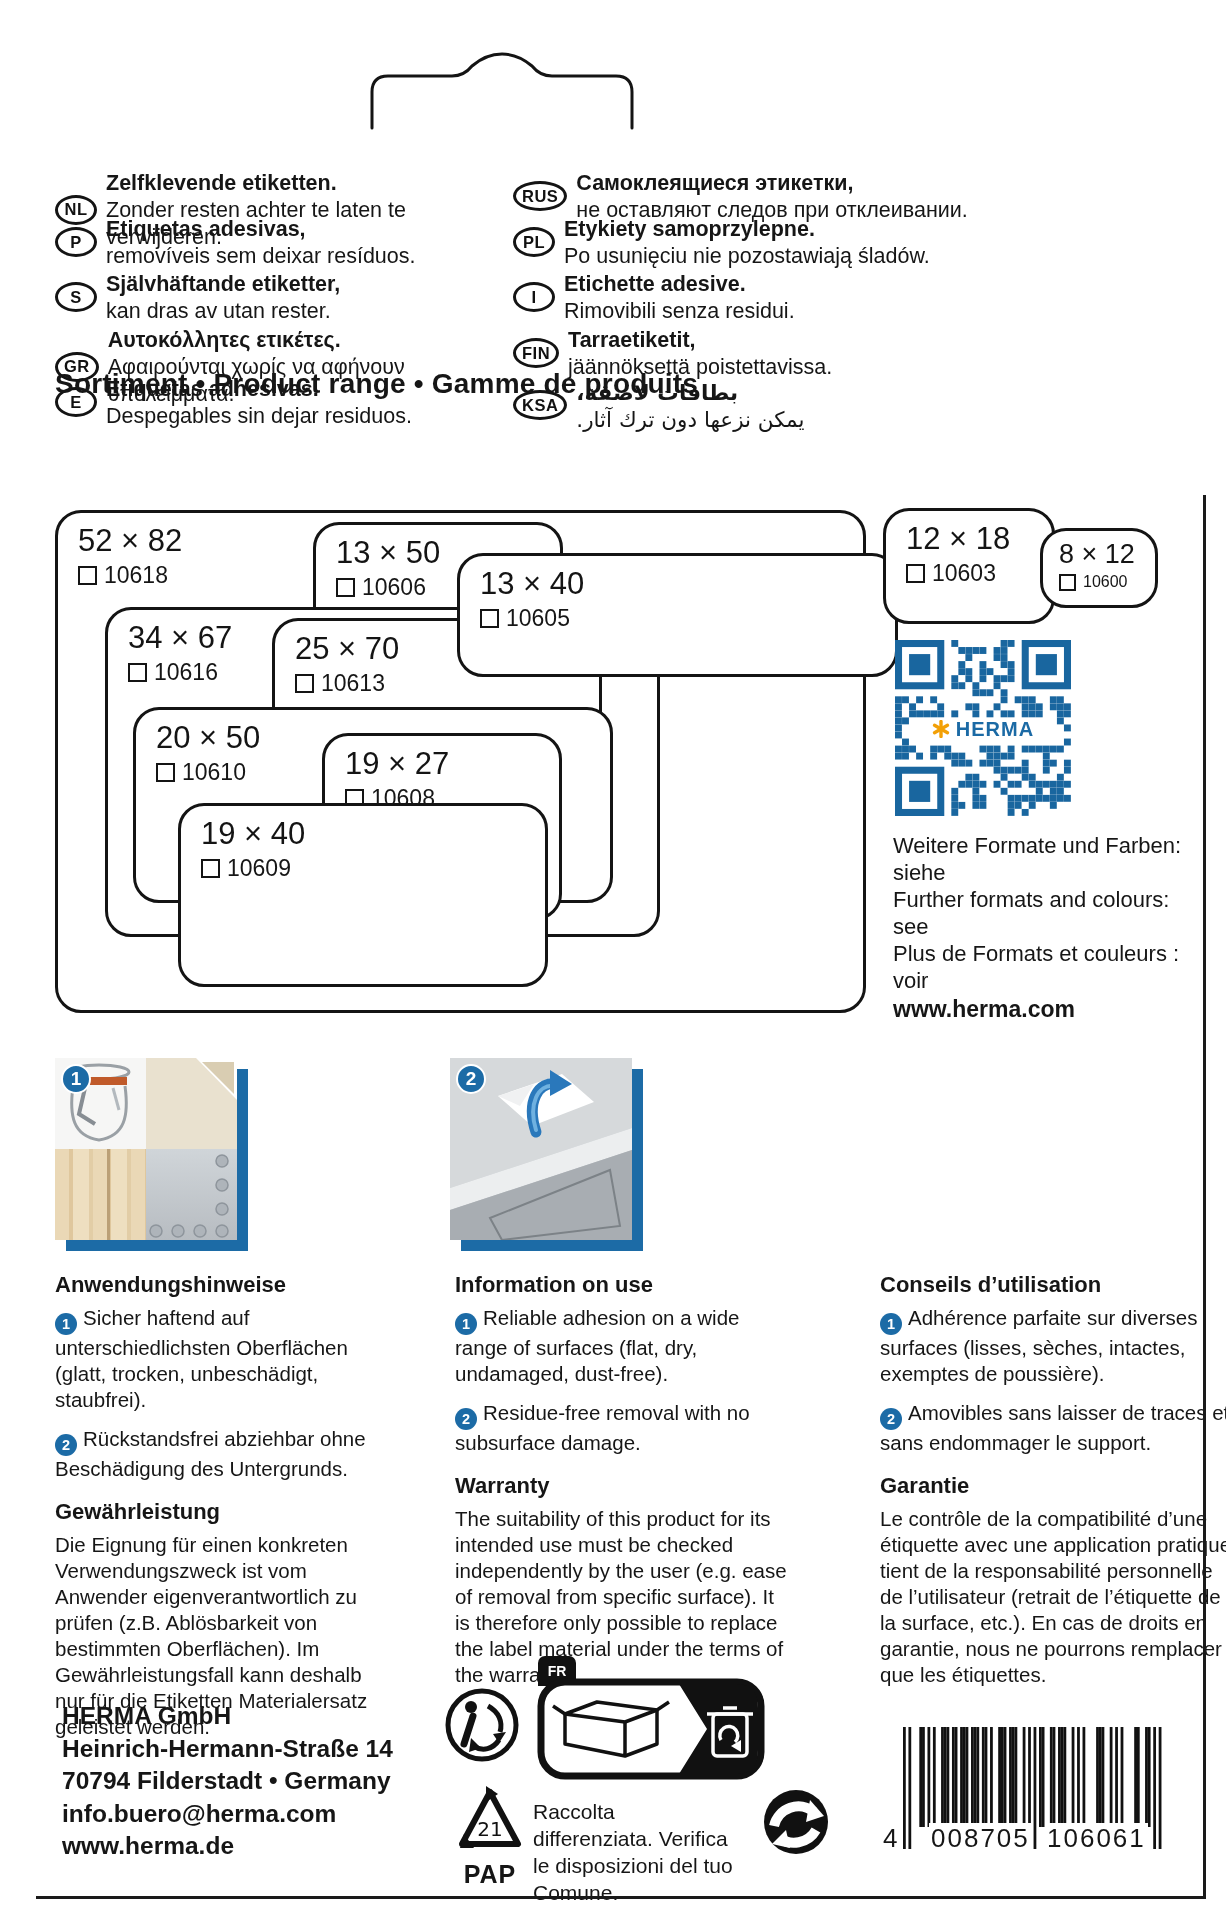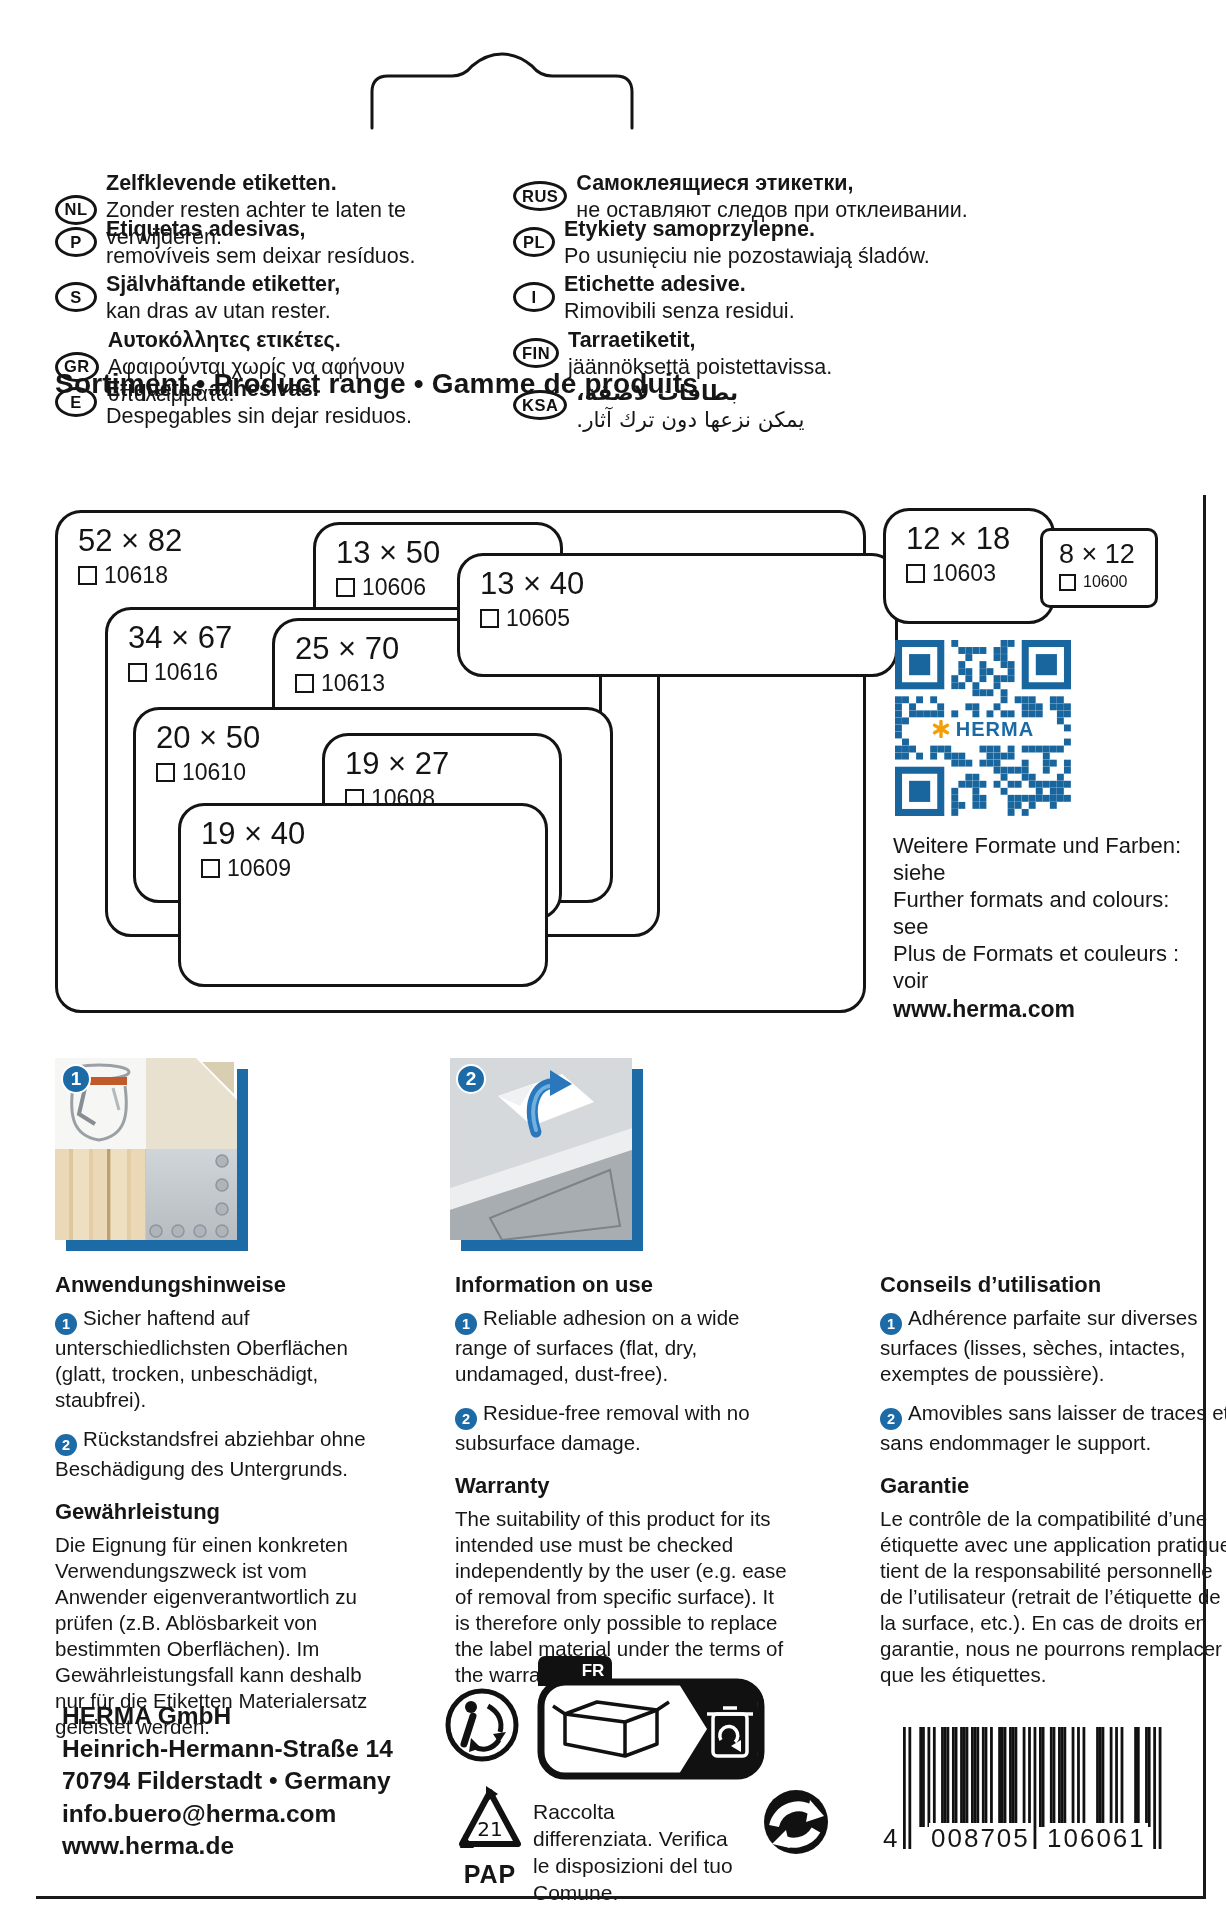--- a/index.html
+++ b/index.html
@@ -16,21 +16,21 @@
   .rtl{direction:rtl;text-align:left;font-family:"DejaVu Sans",sans-serif;}
 
   .sec-title{position:absolute;left:55px;top:368px;font-size:28px;font-weight:700;letter-spacing:.2px;}
 
   
   .box{position:absolute;background:#fff;border:3px solid #141414;border-radius:26px;
        box-sizing:border-box;padding:10px 0 0 20px;}
   .box .size{font-size:31px;color:#141414;line-height:1.15;white-space:nowrap;}
   .box .sku{display:flex;align-items:center;gap:7px;font-size:23px;margin-top:3px;}
   .chk{width:15px;height:15px;border:2.5px solid #141414;display:inline-block;flex:0 0 auto;}
-  .box.small{padding:8px 16px 0 16px;border-radius:10px;}
+  .box.small{padding:8px 16px 0 16px;}
   .box.small .size{font-size:27px;}
   .box.small .sku{font-size:16px;}
   .box.small .chk{width:13px;height:13px;}
 
   
   .qr-wrap{position:absolute;left:895px;top:640px;width:176px;height:176px;}
   .qr-logo{position:absolute;left:895px;top:716px;width:176px;height:26px;display:flex;
            align-items:center;justify-content:center;gap:6px;background:transparent;}
   .qr-logo .brand{color:#1b6aa5;font-weight:700;font-size:20px;letter-spacing:1px;}
 
@@ -50,21 +50,21 @@
   .col p{margin:0 0 13px;}
   .col .warr-h{margin-top:17px;}
   .badge{display:inline-flex;align-items:center;justify-content:center;width:22px;height:22px;
          border-radius:50%;background:#1c6ba6;color:#fff;font-size:14.5px;font-weight:700;
          margin-right:6px;vertical-align:-4px;}
 
   
   .addr{position:absolute;left:62px;top:1700px;font-weight:700;font-size:24.5px;line-height:32.5px;}
   .fr-tab{position:absolute;left:538px;top:1656px;width:38px;height:30px;background:#111;color:#fff;
           border-radius:7px 7px 0 0;display:flex;align-items:center;justify-content:center;
-          font-weight:700;font-size:17px;padding-left:36px;}
+          font-weight:700;font-size:14px;}
   .raccolta{position:absolute;left:533px;top:1798px;width:205px;font-size:21px;line-height:27px;}
   .pap-label{text-align:center;font-size:25px;font-weight:700;margin-top:0px;letter-spacing:1px;}
   .barcode{position:absolute;left:903px;top:1727px;width:259px;height:140px;}
   .bc-digit{position:absolute;font-size:26px;letter-spacing:2px;background:#fff;padding:0 2px;}
   .frame-right{position:absolute;left:1203px;top:495px;width:3px;height:1403px;background:#1a1a1a;}
   .frame-bottom{position:absolute;left:36px;top:1896px;width:1170px;height:3px;background:#1a1a1a;}
 </style>
 </head>
 <body>
 

